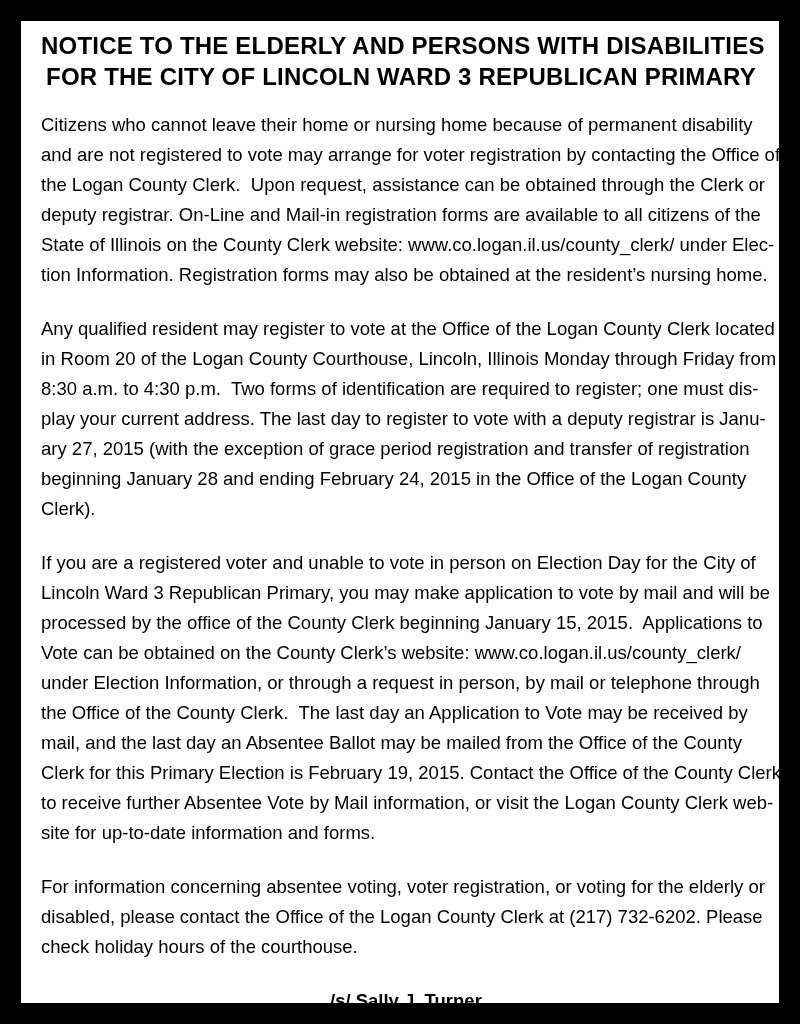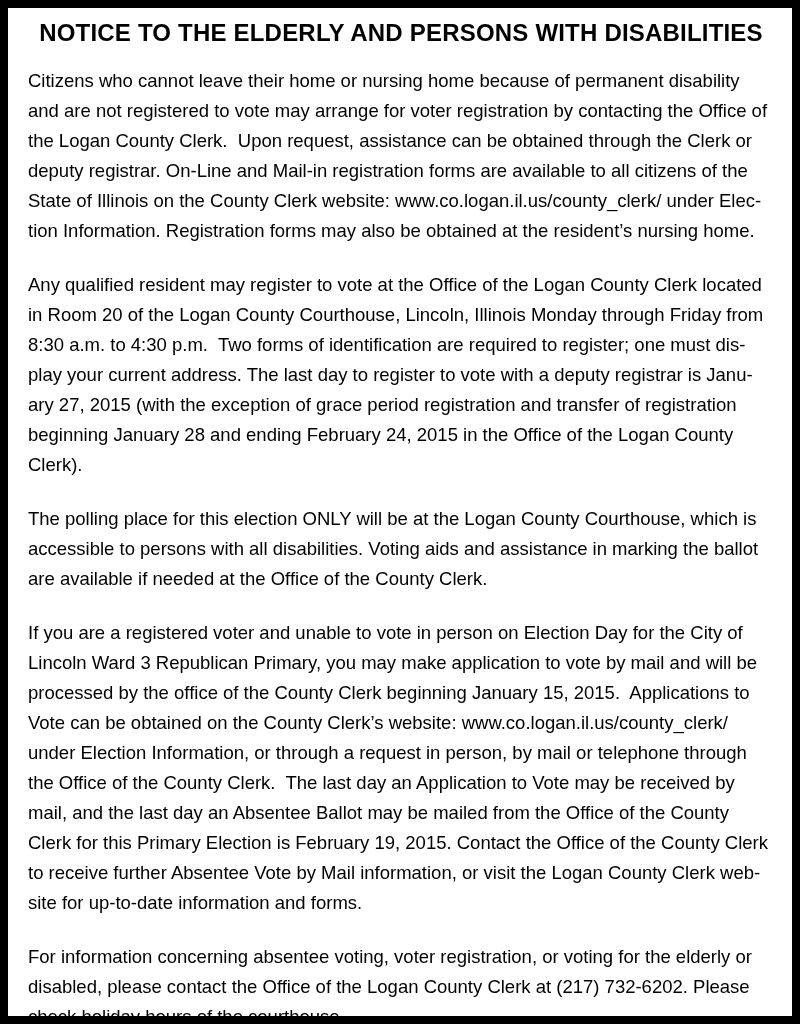--- a/index.html
+++ b/index.html
@@ -6,21 +6,21 @@
     margin: 0;
     padding: 0;
     background: #000000;
   }
   .page {
     position: relative;
     width: 800px;
     height: 1024px;
     background: #000000;
     box-sizing: border-box;
-    padding: 8px;
+    padding: 21px;
     font-family: "Liberation Sans", sans-serif;
     color: #000000;
   }
   .sheet {
     width: 100%;
     height: 100%;
     background: #ffffff;
     box-sizing: border-box;
     padding: 9px 18px 0 20px;
     overflow: hidden;
@@ -58,39 +58,37 @@
   }
 </style>
 </head>
 <body>
 
 <div class="page">
   <div class="sheet">
 
     <div class="title-block">
       <div class="title-line">NOTICE TO THE ELDERLY AND PERSONS WITH DISABILITIES</div>
+      <div class="title-line">FOR THE CITY OF LINCOLN WARD 3 REPUBLICAN PRIMARY</div>
     </div>
 
     <div class="body-text">
       <div class="para">Citizens who cannot leave their home or nursing home because of permanent disability
 and are not registered to vote may arrange for voter registration by contacting the Office of
 the Logan County Clerk.  Upon request, assistance can be obtained through the Clerk or
 deputy registrar. On-Line and Mail-in registration forms are available to all citizens of the
 State of Illinois on the County Clerk website: www.co.logan.il.us/county_clerk/ under Elec-
 tion Information. Registration forms may also be obtained at the resident’s nursing home.</div>
       <div class="para">Any qualified resident may register to vote at the Office of the Logan County Clerk located
 in Room 20 of the Logan County Courthouse, Lincoln, Illinois Monday through Friday from
 8:30 a.m. to 4:30 p.m.  Two forms of identification are required to register; one must dis-
 play your current address. The last day to register to vote with a deputy registrar is Janu-
 ary 27, 2015 (with the exception of grace period registration and transfer of registration
 beginning January 28 and ending February 24, 2015 in the Office of the Logan County
 Clerk).</div>
-      <div class="para">The polling place for this election ONLY will be at the Logan County Courthouse, which is
-accessible to persons with all disabilities. Voting aids and assistance in marking the ballot
-are available if needed at the Office of the County Clerk.</div>
       <div class="para">If you are a registered voter and unable to vote in person on Election Day for the City of
 Lincoln Ward 3 Republican Primary, you may make application to vote by mail and will be
 processed by the office of the County Clerk beginning January 15, 2015.  Applications to
 Vote can be obtained on the County Clerk’s website: www.co.logan.il.us/county_clerk/
 under Election Information, or through a request in person, by mail or telephone through
 the Office of the County Clerk.  The last day an Application to Vote may be received by
 mail, and the last day an Absentee Ballot may be mailed from the Office of the County
 Clerk for this Primary Election is February 19, 2015. Contact the Office of the County Clerk
 to receive further Absentee Vote by Mail information, or visit the Logan County Clerk web-
 site for up-to-date information and forms.</div>

